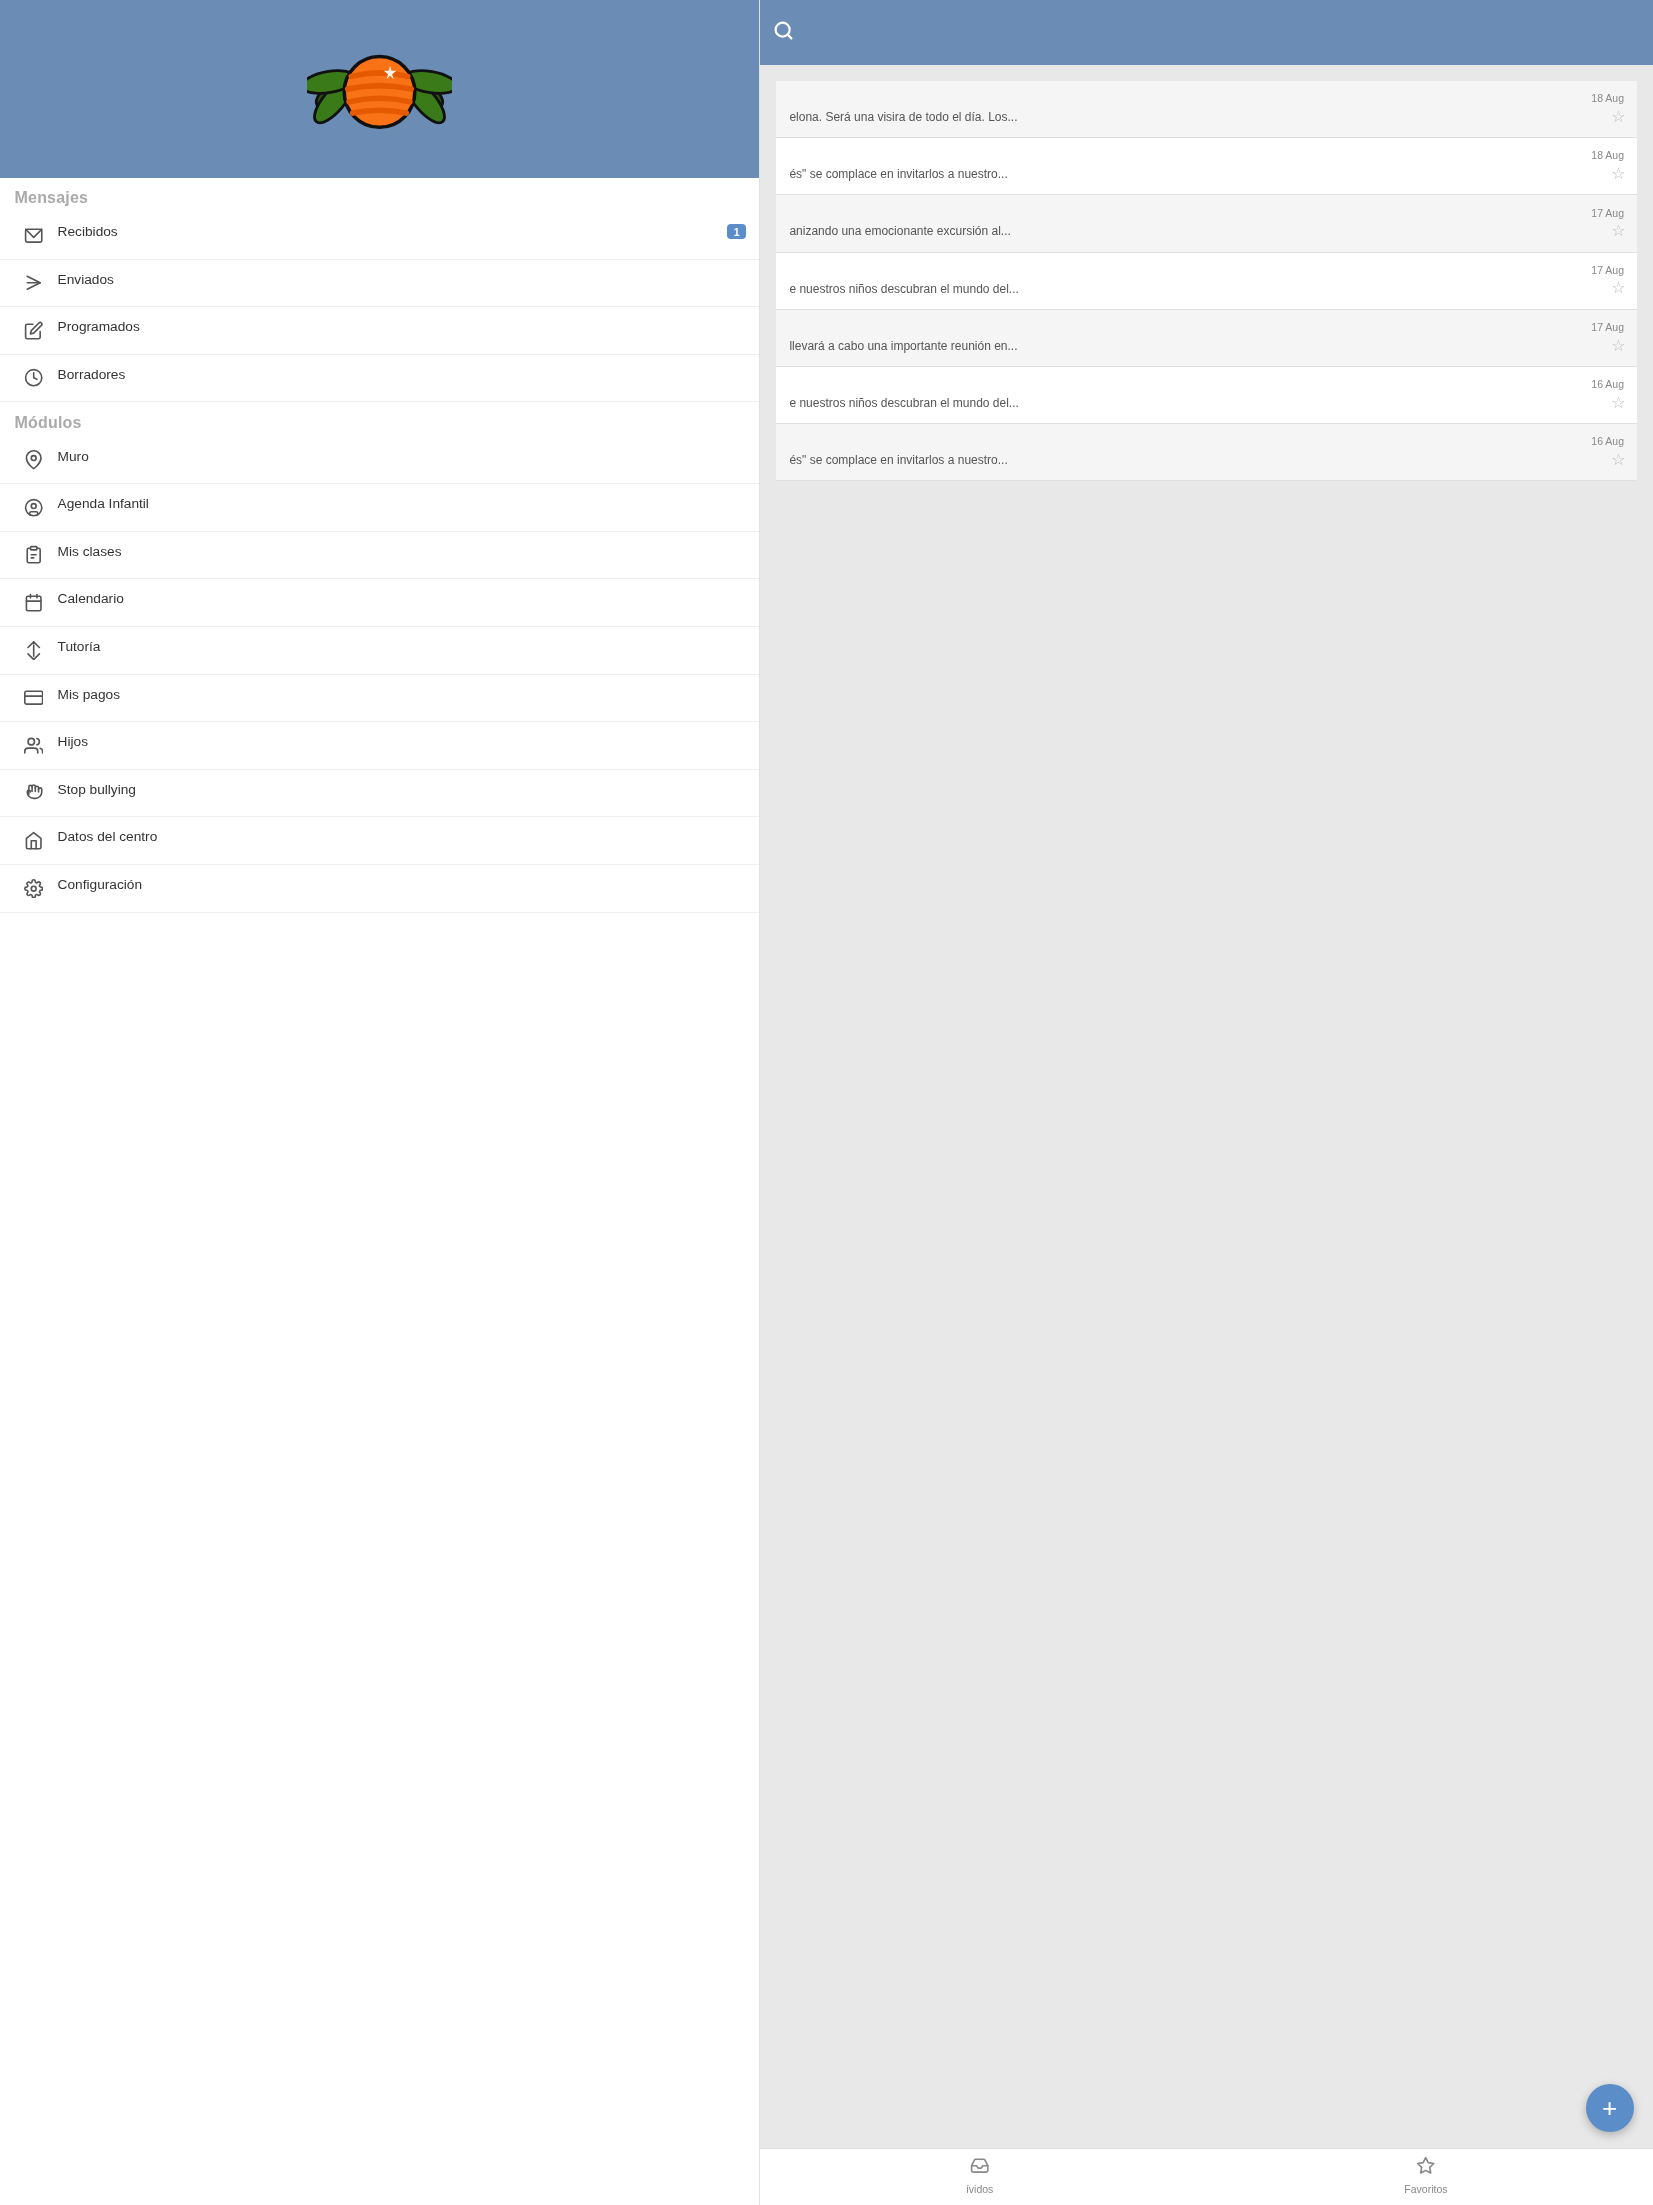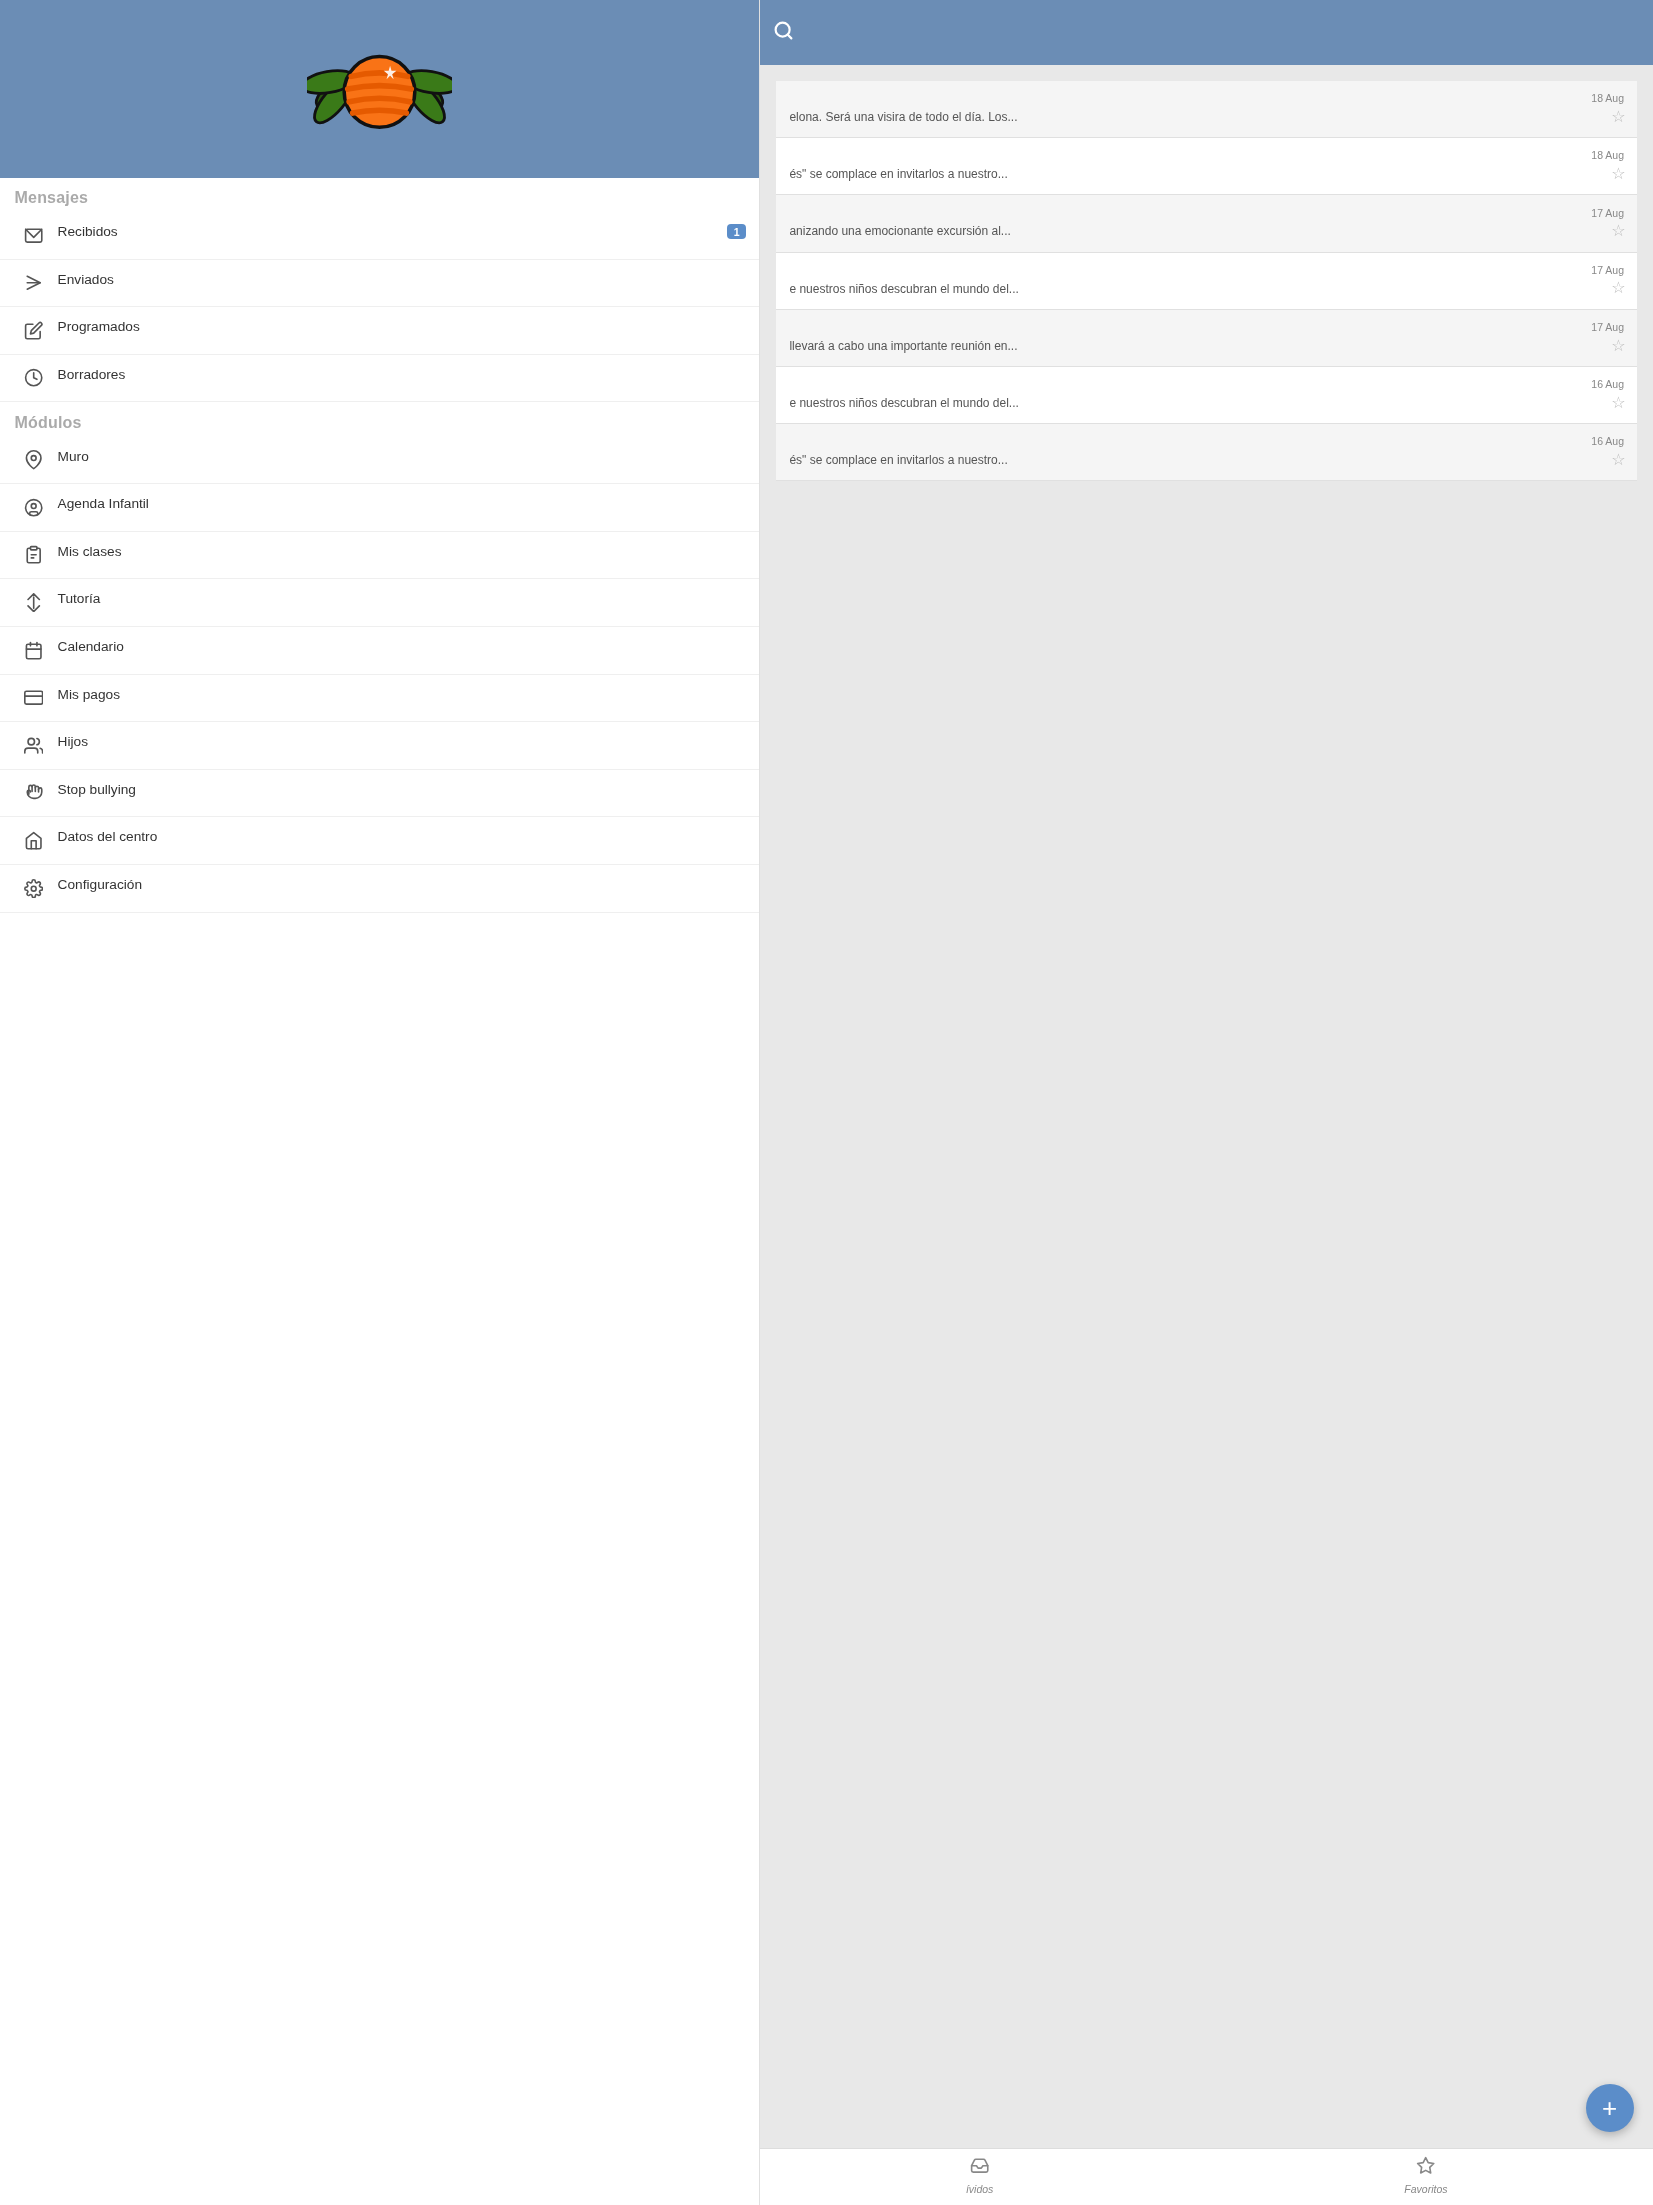--- a/index.html
+++ b/index.html
@@ -175,21 +175,20 @@
     }
 
     .bottom-tab {
       display: flex;
       flex-direction: column;
       align-items: center;
       gap: 3.2px;
       cursor: pointer;
       color: #888;
       font-size: 10.5px;
-      font-style: italic;
     }
 
     .bottom-tab-icon {
       font-size: 18px;
     }
 
     
     .fab {
       position: absolute;
       right: 19.4px;
@@ -339,38 +338,38 @@
           <line x1="9" y1="12" x2="15" y2="12"></line>
           <line x1="9" y1="16" x2="12" y2="16"></line>
         </svg>
     </span>
     <span class="sidebar-item-label">Mis clases</span>
   </div>
 
   <div class="sidebar-item">
     <span class="sidebar-item-icon">
       <svg class="icon" viewBox="0 0 24 24">
-          <line x1="12" y1="5" x2="12" y2="19"></line>
-          <polyline points="5,8 12,1 19,8"></polyline>
-          <polyline points="5,16 12,23 19,16"></polyline>
-        </svg>
-    </span>
-    <span class="sidebar-item-label">Tutoría</span>
-  </div>
-
-  <div class="sidebar-item">
-    <span class="sidebar-item-icon">
-      <svg class="icon" viewBox="0 0 24 24">
           <rect x="3" y="4" width="18" height="18" rx="2" ry="2"></rect>
           <line x1="16" y1="2" x2="16" y2="6"></line>
           <line x1="8" y1="2" x2="8" y2="6"></line>
           <line x1="3" y1="10" x2="21" y2="10"></line>
         </svg>
     </span>
     <span class="sidebar-item-label">Calendario</span>
+  </div>
+
+  <div class="sidebar-item">
+    <span class="sidebar-item-icon">
+      <svg class="icon" viewBox="0 0 24 24">
+          <line x1="12" y1="5" x2="12" y2="19"></line>
+          <polyline points="5,8 12,1 19,8"></polyline>
+          <polyline points="5,16 12,23 19,16"></polyline>
+        </svg>
+    </span>
+    <span class="sidebar-item-label">Tutoría</span>
   </div>
 
   <div class="sidebar-item">
     <span class="sidebar-item-icon">
       <svg class="icon" viewBox="0 0 24 24">
           <rect x="1" y="4" width="22" height="16" rx="2" ry="2"></rect>
           <line x1="1" y1="10" x2="23" y2="10"></line>
         </svg>
     </span>
     <span class="sidebar-item-label">Mis pagos</span>

